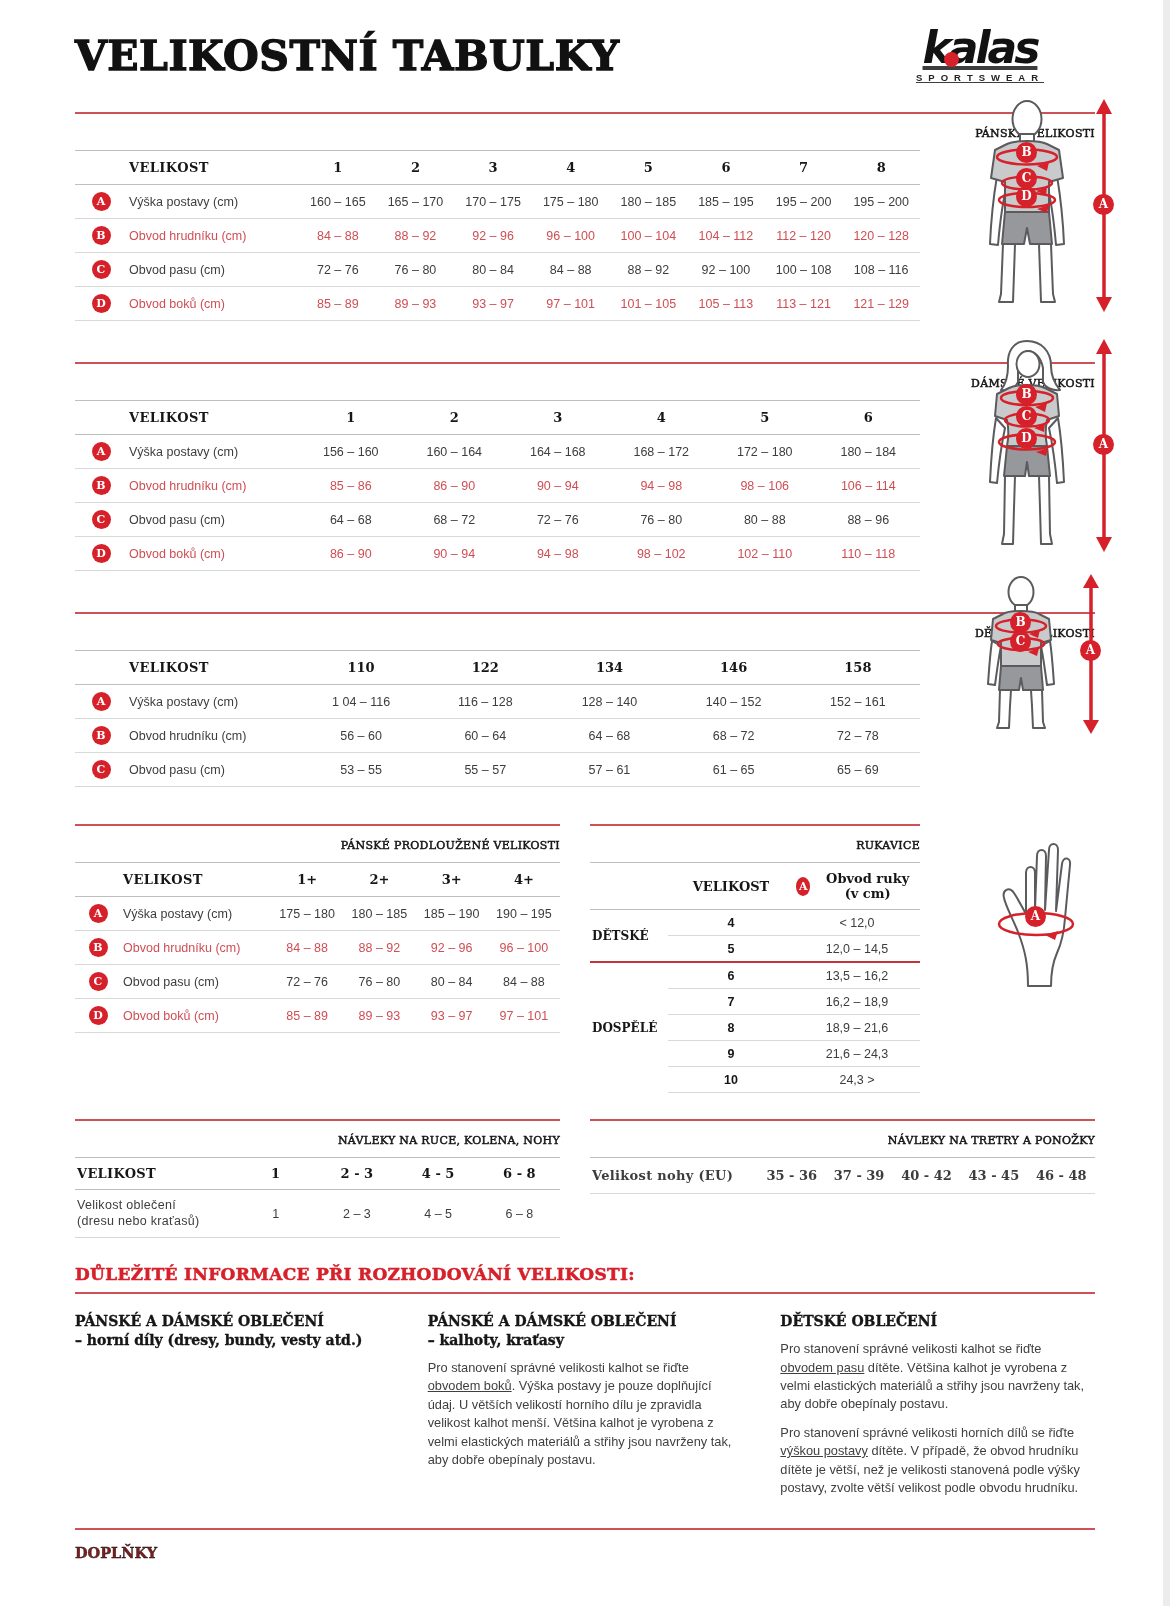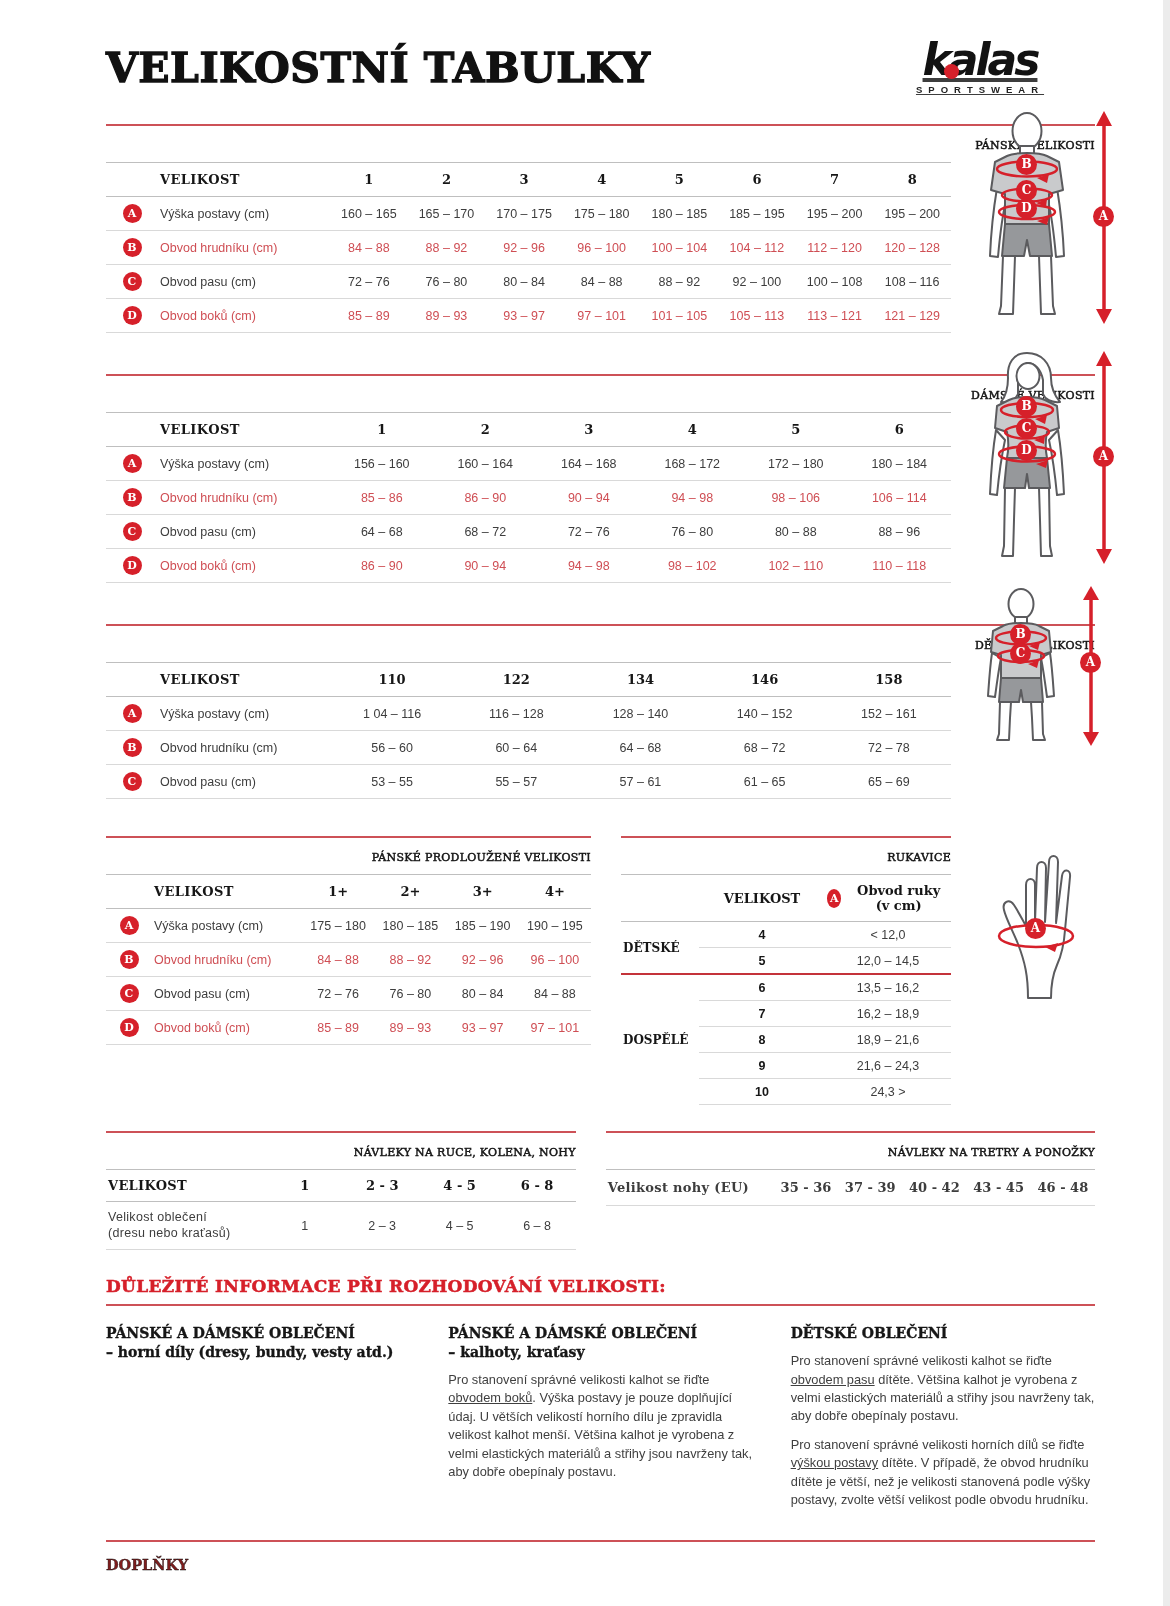--- a/index.html
+++ b/index.html
@@ -13,21 +13,21 @@
     --figfill:#c9cacc;
     --figdark:#96989b;
     --outline:#5b5b5e;
   }
   *{margin:0;padding:0;box-sizing:border-box;}
   body{
     width:1170px;height:1606px;overflow:hidden;background:#ffffff;
     font-family:"Liberation Sans",sans-serif;color:var(--gray);position:relative;
   }
   body::after{content:"";position:absolute;right:0;top:0;width:7px;height:100%;background:#ececec;}
-  .page{padding:36px 75px 0 75px;position:relative;margin-left:31px;}
+  .page{padding:24px 75px 0 75px;position:relative;}
 
   
   .masthead{display:flex;justify-content:space-between;align-items:flex-start;height:88px;}
   .doc-title{
     font-family:"DejaVu Serif",serif;font-weight:bold;font-size:41px;letter-spacing:.5px;
     color:#111;-webkit-text-stroke:1.3px #111;margin-top:8px;
   }
   .logo{position:relative;width:150px;margin-right:40px;text-align:center;margin-top:2px;text-decoration:underline;}
   .logo-word{
     font-family:"DejaVu Sans",sans-serif;font-weight:bold;font-style:italic;

